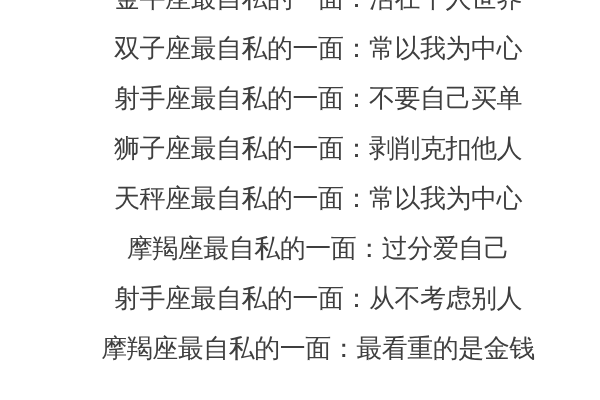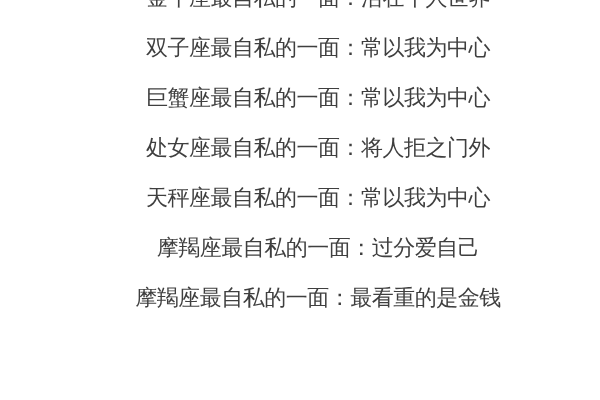--- a/index.html
+++ b/index.html
@@ -24,34 +24,35 @@
     left: 0;
     width: 600px;
     display: flex;
     flex-direction: column;
   }
   .line {
     height: 50px;         
     display: flex;
     align-items: center;
     justify-content: center;
-    font-size: 22px;
+    font-size: 26px;
     letter-spacing: -0.5px;
     color: #3f3f3f;
     font-weight: 400;
     white-space: nowrap;
     padding-left: 36px;
   }
 </style>
 </head>
 <body>
 
 <div class="page">
   <div class="line-list">
     <div class="line">金牛座最自私的一面：活在个人世界</div>
     <div class="line">双子座最自私的一面：常以我为中心</div>
-    <div class="line">巨蟹座最自私的一面：常以我为中心</div>
-    <div class="line">处女座最自私的一面：将人拒之门外</div>
+    <div class="line">射手座最自私的一面：不要自己买单</div>
+    <div class="line">狮子座最自私的一面：剥削克扣他人</div>
     <div class="line">天秤座最自私的一面：常以我为中心</div>
     <div class="line">摩羯座最自私的一面：过分爱自己</div>
+    <div class="line">射手座最自私的一面：从不考虑别人</div>
     <div class="line">摩羯座最自私的一面：最看重的是金钱</div>
   </div>
 </div>
 
 </body></html>

